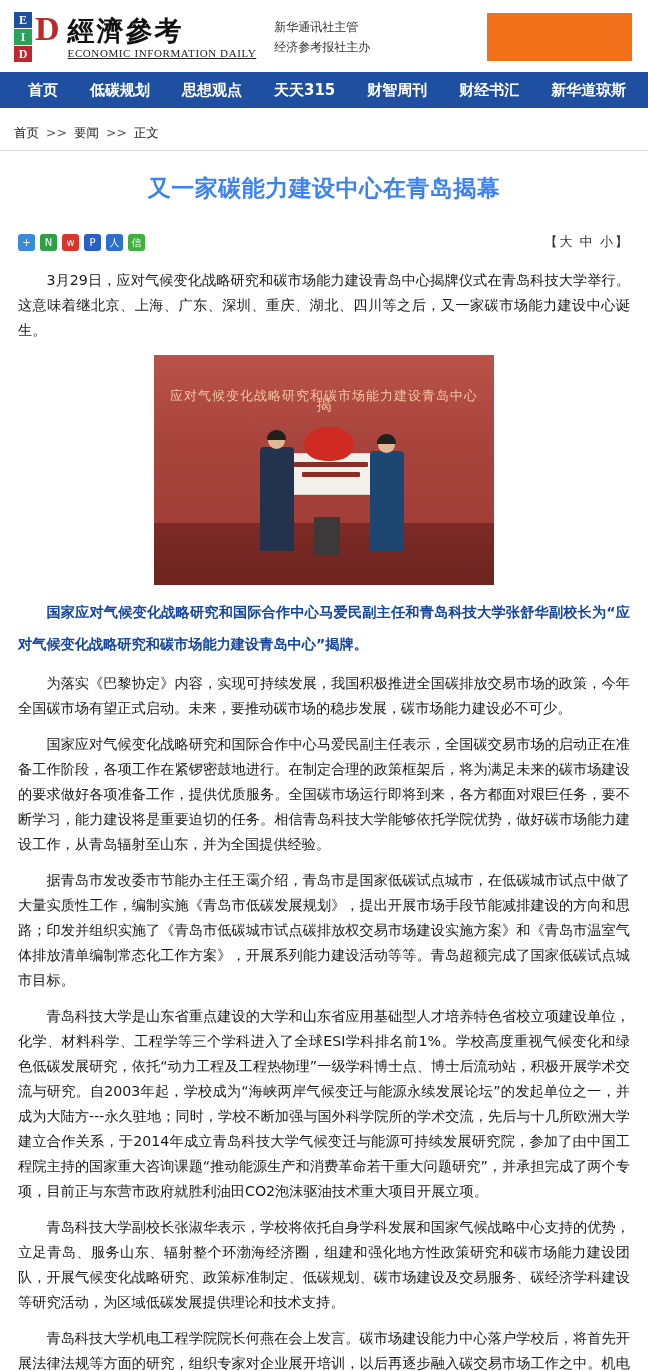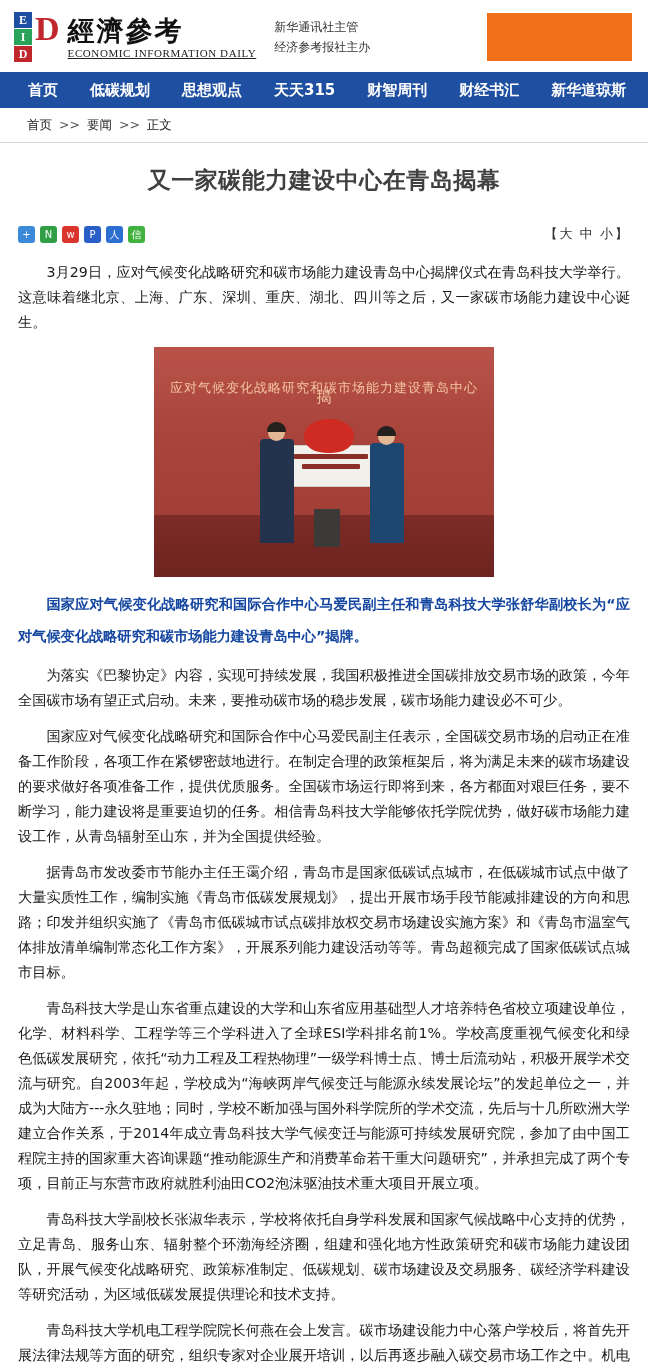--- a/index.html
+++ b/index.html
@@ -109,39 +109,40 @@
     font-size: 15px;
     font-weight: bold;
     padding: 0 16px;
     line-height: 36px;
     white-space: nowrap;
     cursor: pointer;
   }
 
   
   .breadcrumb {
-    padding: 9px 14px 8px 27px;
+    padding: 9px 14px 8px 14px;
     font-size: 12.5px;
     color: #222;
     font-family: "DejaVu Sans", sans-serif;
     border-bottom: 1px solid #d8d8d8;
+    margin-top: 8px;
   }
   .breadcrumb .sep { color: #555; margin: 0 3px; }
   .breadcrumb a { color: #222; text-decoration: none; cursor: pointer; }
 
   
   .article {
     padding: 0 18px;
   }
   .headline {
     text-align: center;
     font-family: "DejaVu Sans", sans-serif;
     font-size: 23px;
     font-weight: bold;
-    color: #404040;
+    color: #3b82f6;
     margin: 22px 0 20px 0;
     letter-spacing: 0.5px;
   }
   .meta-row {
     border-top: 1px solid #e0e0e0;
     border-bottom: 1px solid #e0e0e0;
     padding: 9px 0;
     display: flex;
     justify-content: center;
     align-items: center;

